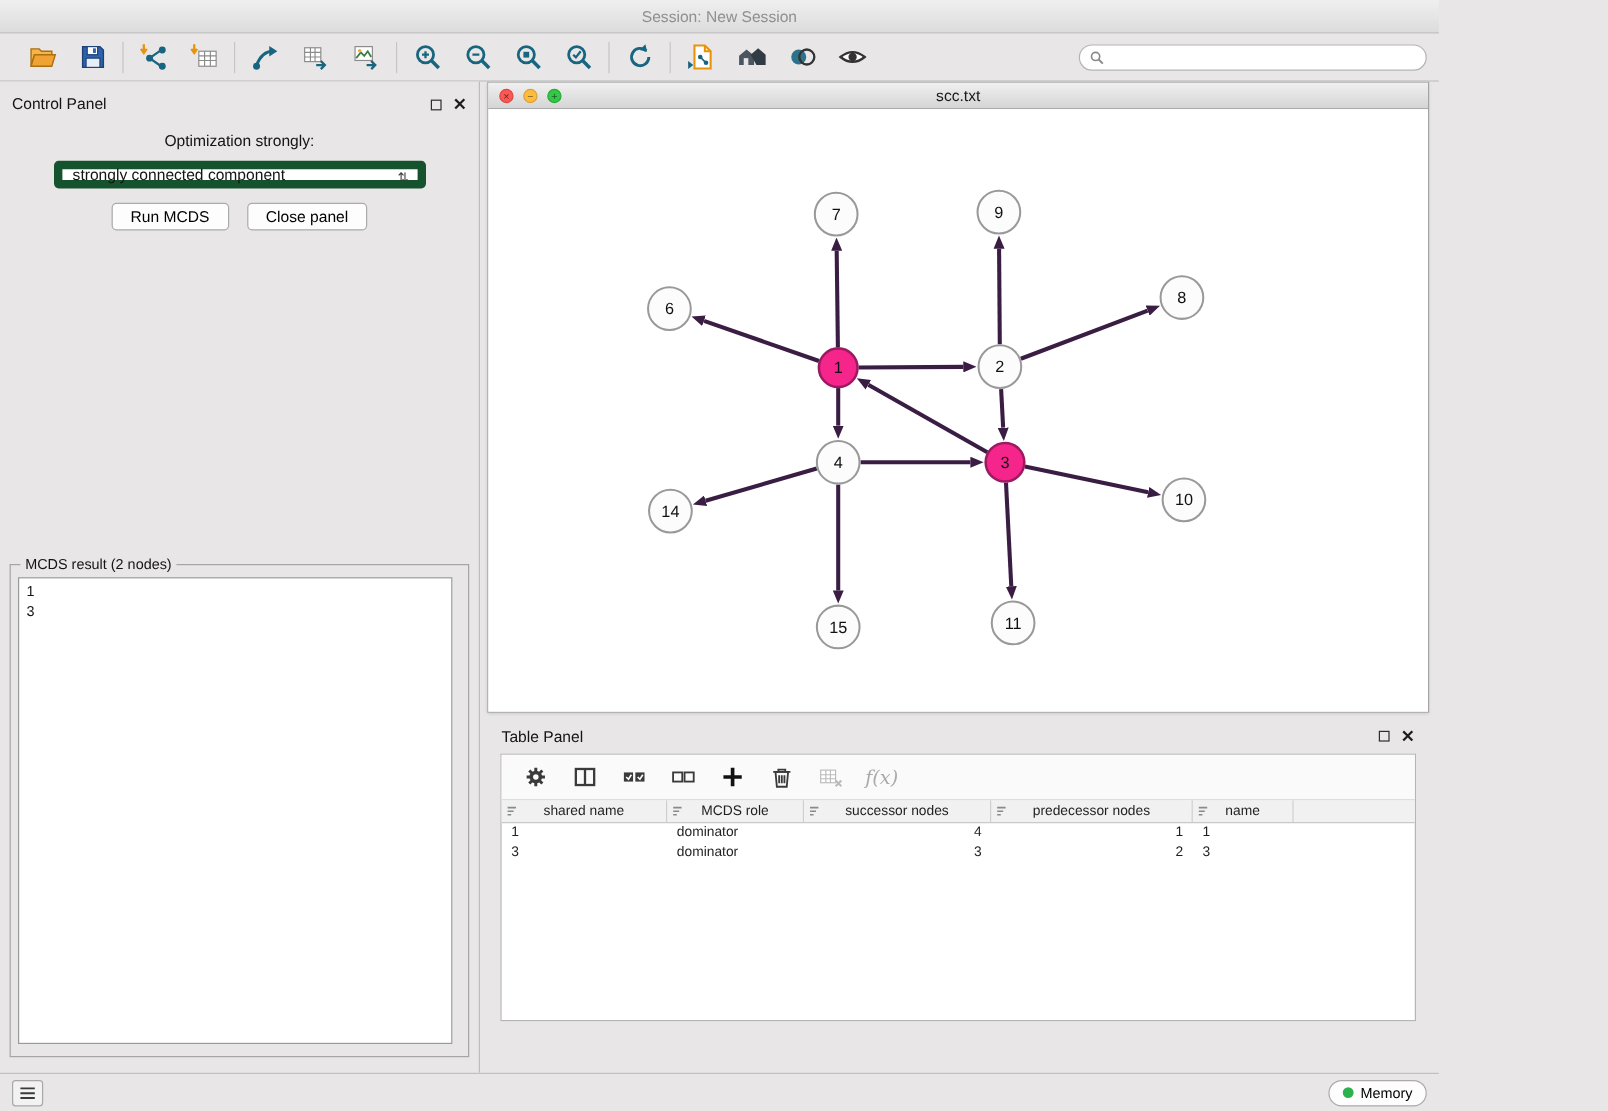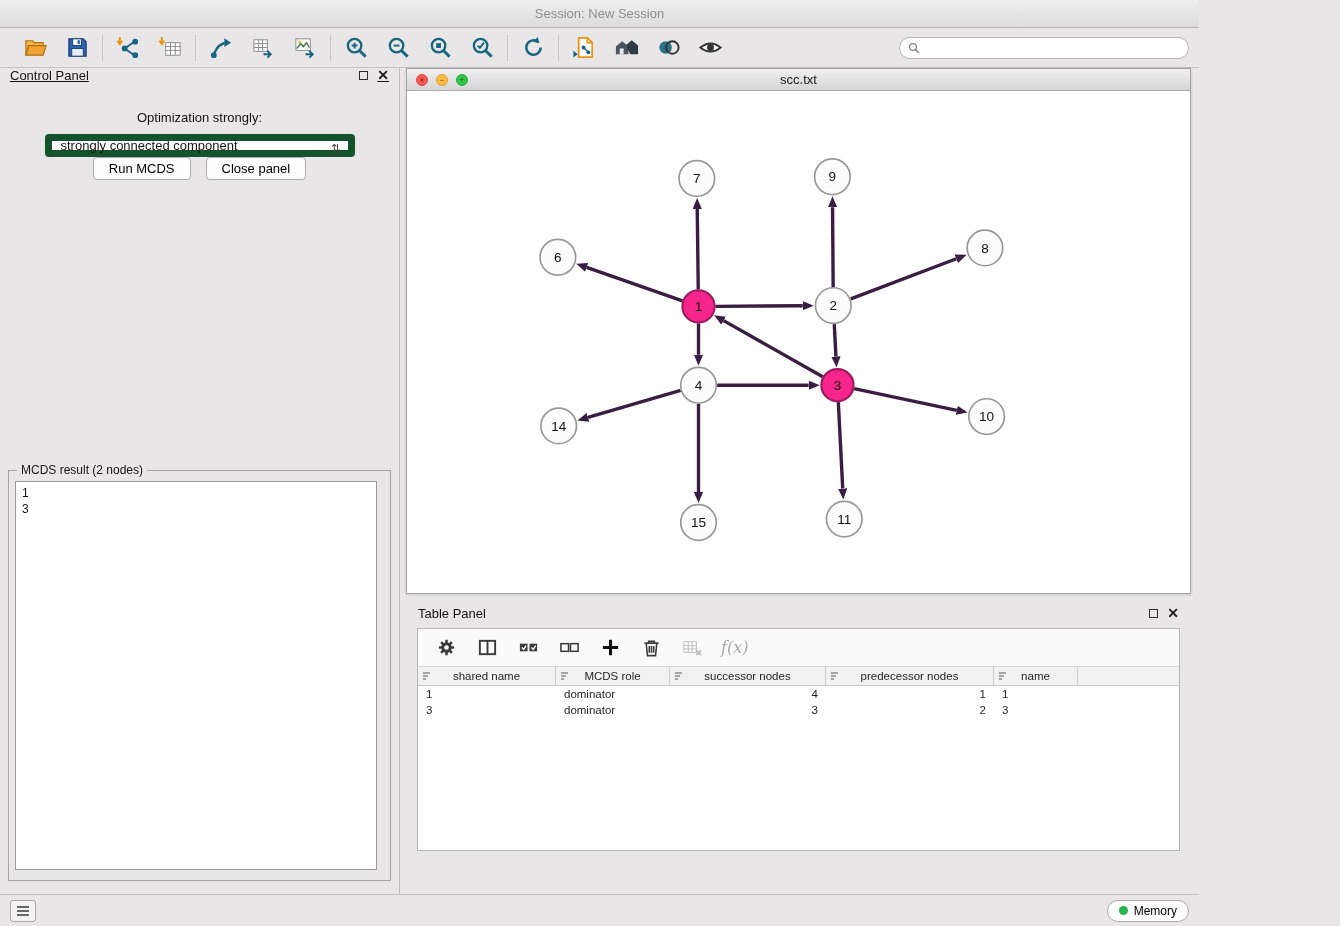--- a/index.html
+++ b/index.html
@@ -18,32 +18,32 @@
   .tb-btn svg { width:25px; height:25px; }
   .search-wrap { margin-left:auto; width:290px; height:22px; background:#fff; border:1px solid #b4b4b4; border-radius:11px; display:flex; align-items:center; padding:0 8px; gap:5px; }
   .search-wrap svg { width:12px; height:12px; flex:0 0 12px; }
   .search-wrap input { border:none; outline:none; flex:1; font-size:12px; font-family:"Liberation Sans",sans-serif; background:transparent; }
 
   
   .main { flex:1; display:flex; min-height:0; }
 
   
   .control-panel { width:400px; flex:0 0 400px; display:flex; flex-direction:column; border-right:1px solid #bdbdbd; background:#e8e6e6; }
-  .cp-header { height:26px; flex:0 0 26px; display:flex; align-items:flex-start; padding:0 10px; font-size:13px;text-decoration:underline; }
+  .cp-header { height:26px; flex:0 0 26px; display:flex; align-items:flex-end; padding:0 10px; font-size:13px; }
   .panel-header-icons { margin-left:auto; display:flex; align-items:center; gap:9px; }
   .float-ic { width:9px; height:9px; border:1.5px solid #2d2d2d; display:inline-block; }
   .close-ic { font-size:14px; font-weight:bold; color:#1c1c1c; line-height:1; }
   .tabs-row { display:flex; justify-content:center; align-items:flex-end; height:25px; flex:0 0 25px; }
   .tab { padding:3px 13px; border:1px solid #b0b0b0; background:#fdfdfd; font-size:12.5px; margin-right:-1px; border-radius:3px 3px 0 0; white-space:nowrap; }
   .tab.selected { background:#d6d4d4; color:#9b9b9b; }
   .cp-body { flex:1; position:relative; padding-top:16px; text-align:center; }
   .opt-label { font-size:13px; margin-bottom:9px; }
   .combo { width:310px; height:23px; margin:0 auto; background:#fff; border:7px solid #14532d; border-radius:4px; display:flex; align-items:center; padding:0 9px; font-size:13px; position:relative; text-align:left; }
   .combo-arrows { position:absolute; right:7px; top:1px; font-size:11px; color:#3c3c3c; }
-  .btn-row { display:flex; justify-content:center; gap:15px; }
+  .btn-row { margin-top:12px; display:flex; justify-content:center; gap:15px; }
   .btn { padding:3px 15px; background:#fdfdfd; border:1px solid #ababab; border-radius:4px; font-size:13px; white-space:nowrap; }
   .result-box { position:absolute; left:8px; right:8px; top:376px; bottom:13px; border:1px solid #a5a5a5; text-align:left; }
   .result-legend { position:absolute; top:-8px; left:8px; background:#e8e6e6; padding:0 4px; font-size:12px; }
   .result-inner { position:absolute; left:6px; right:13px; top:10px; bottom:10px; background:#fff; border:1px solid #9a9a9a; padding:3px 6px; font-size:12px; line-height:16px; overflow:hidden; }
 
   
   .right { flex:1; display:flex; flex-direction:column; min-width:0; padding:0 8px 4px 6px; }
 
   
   .net-window { height:526px; flex:0 0 526px; border:1px solid #a3a3a3; background:#fff; display:flex; flex-direction:column; box-shadow:0 1px 3px rgba(0,0,0,.15); }

